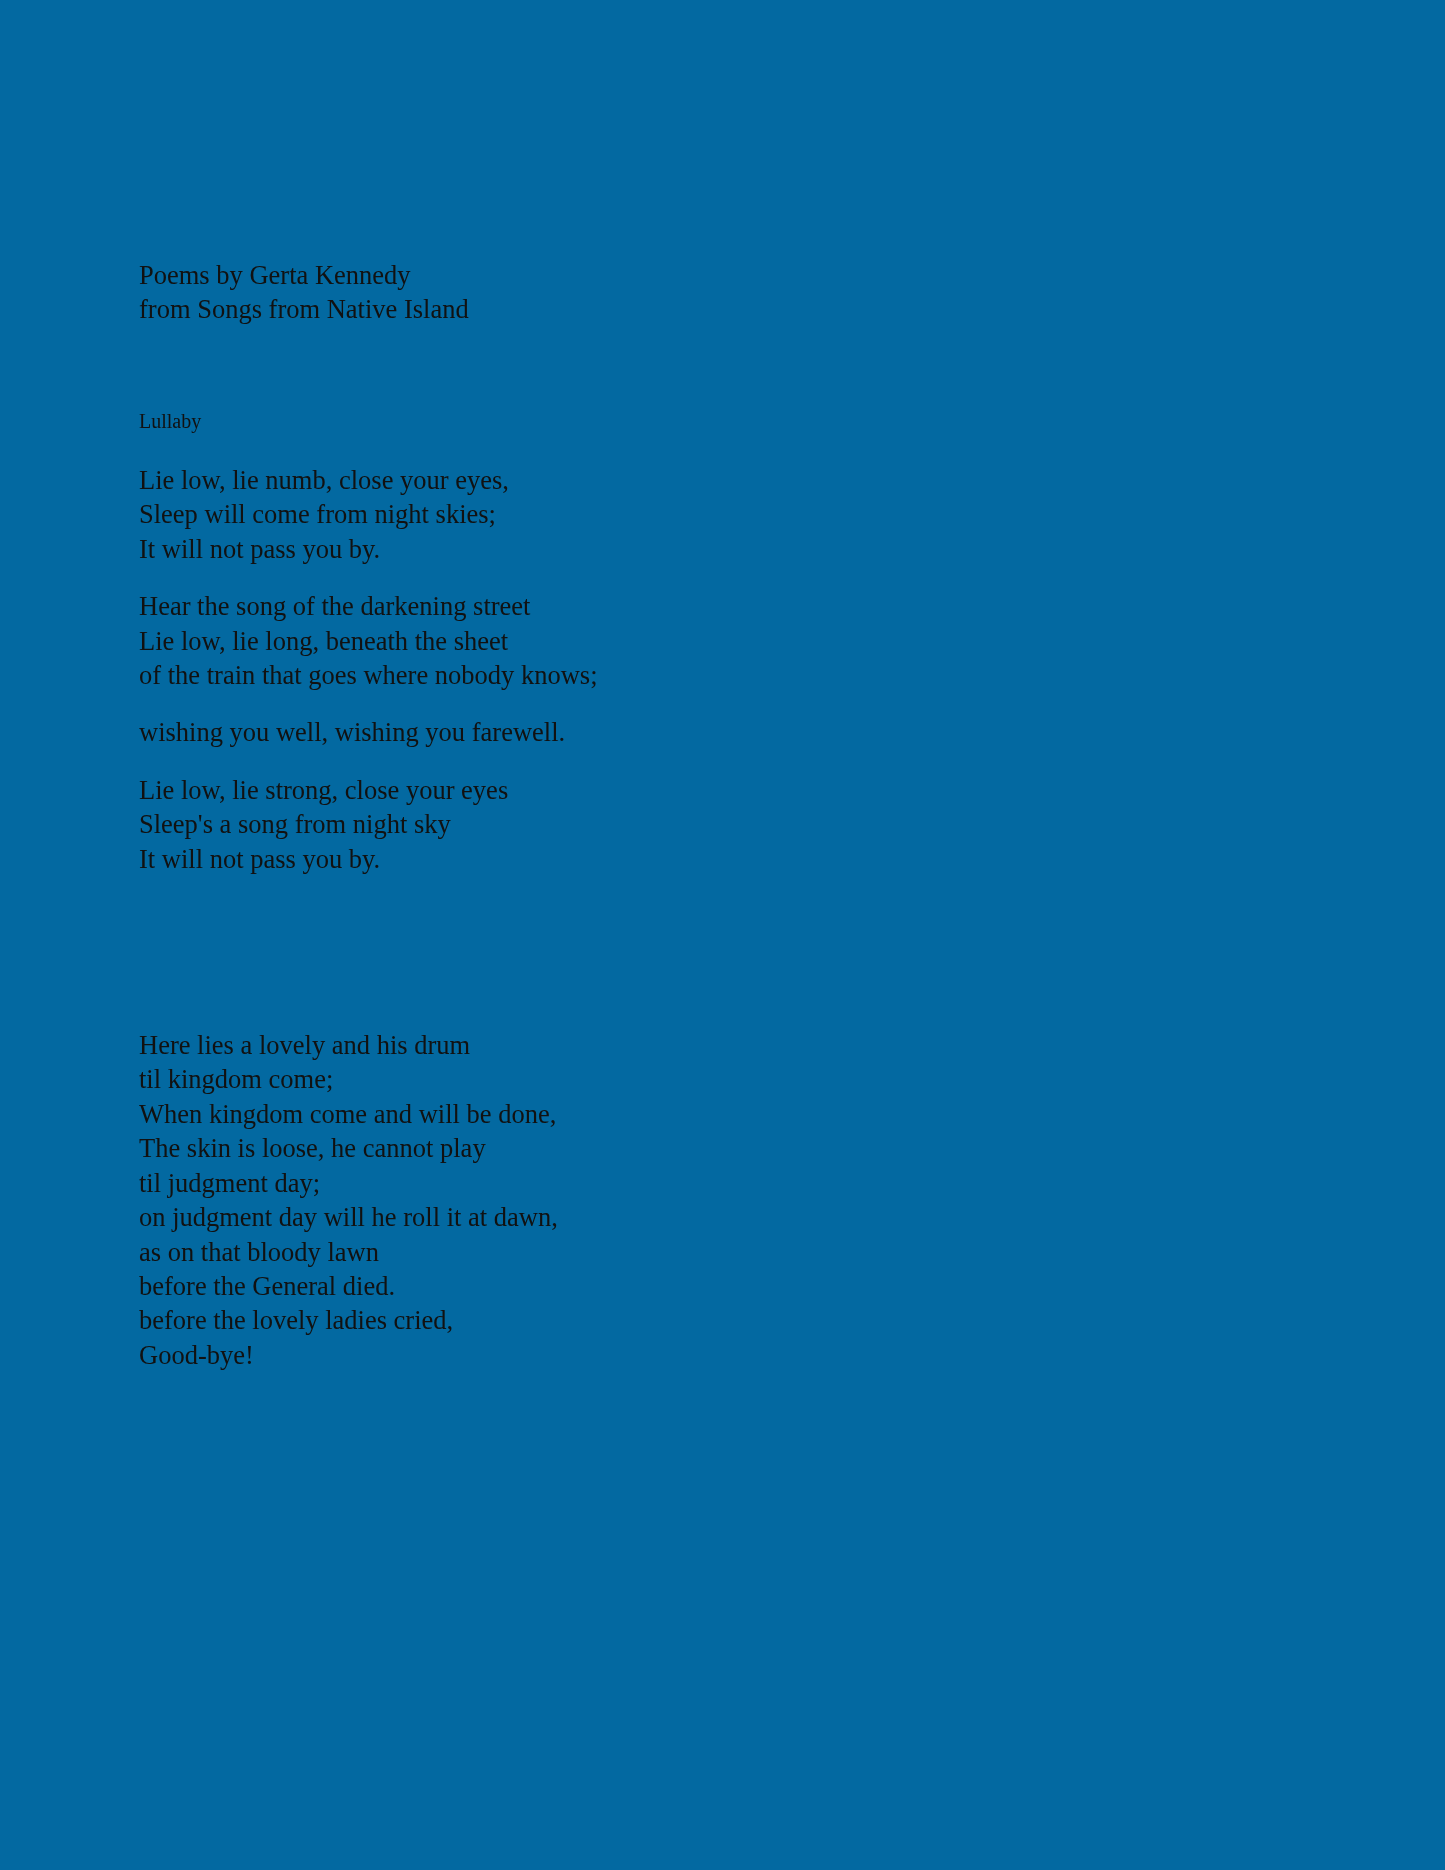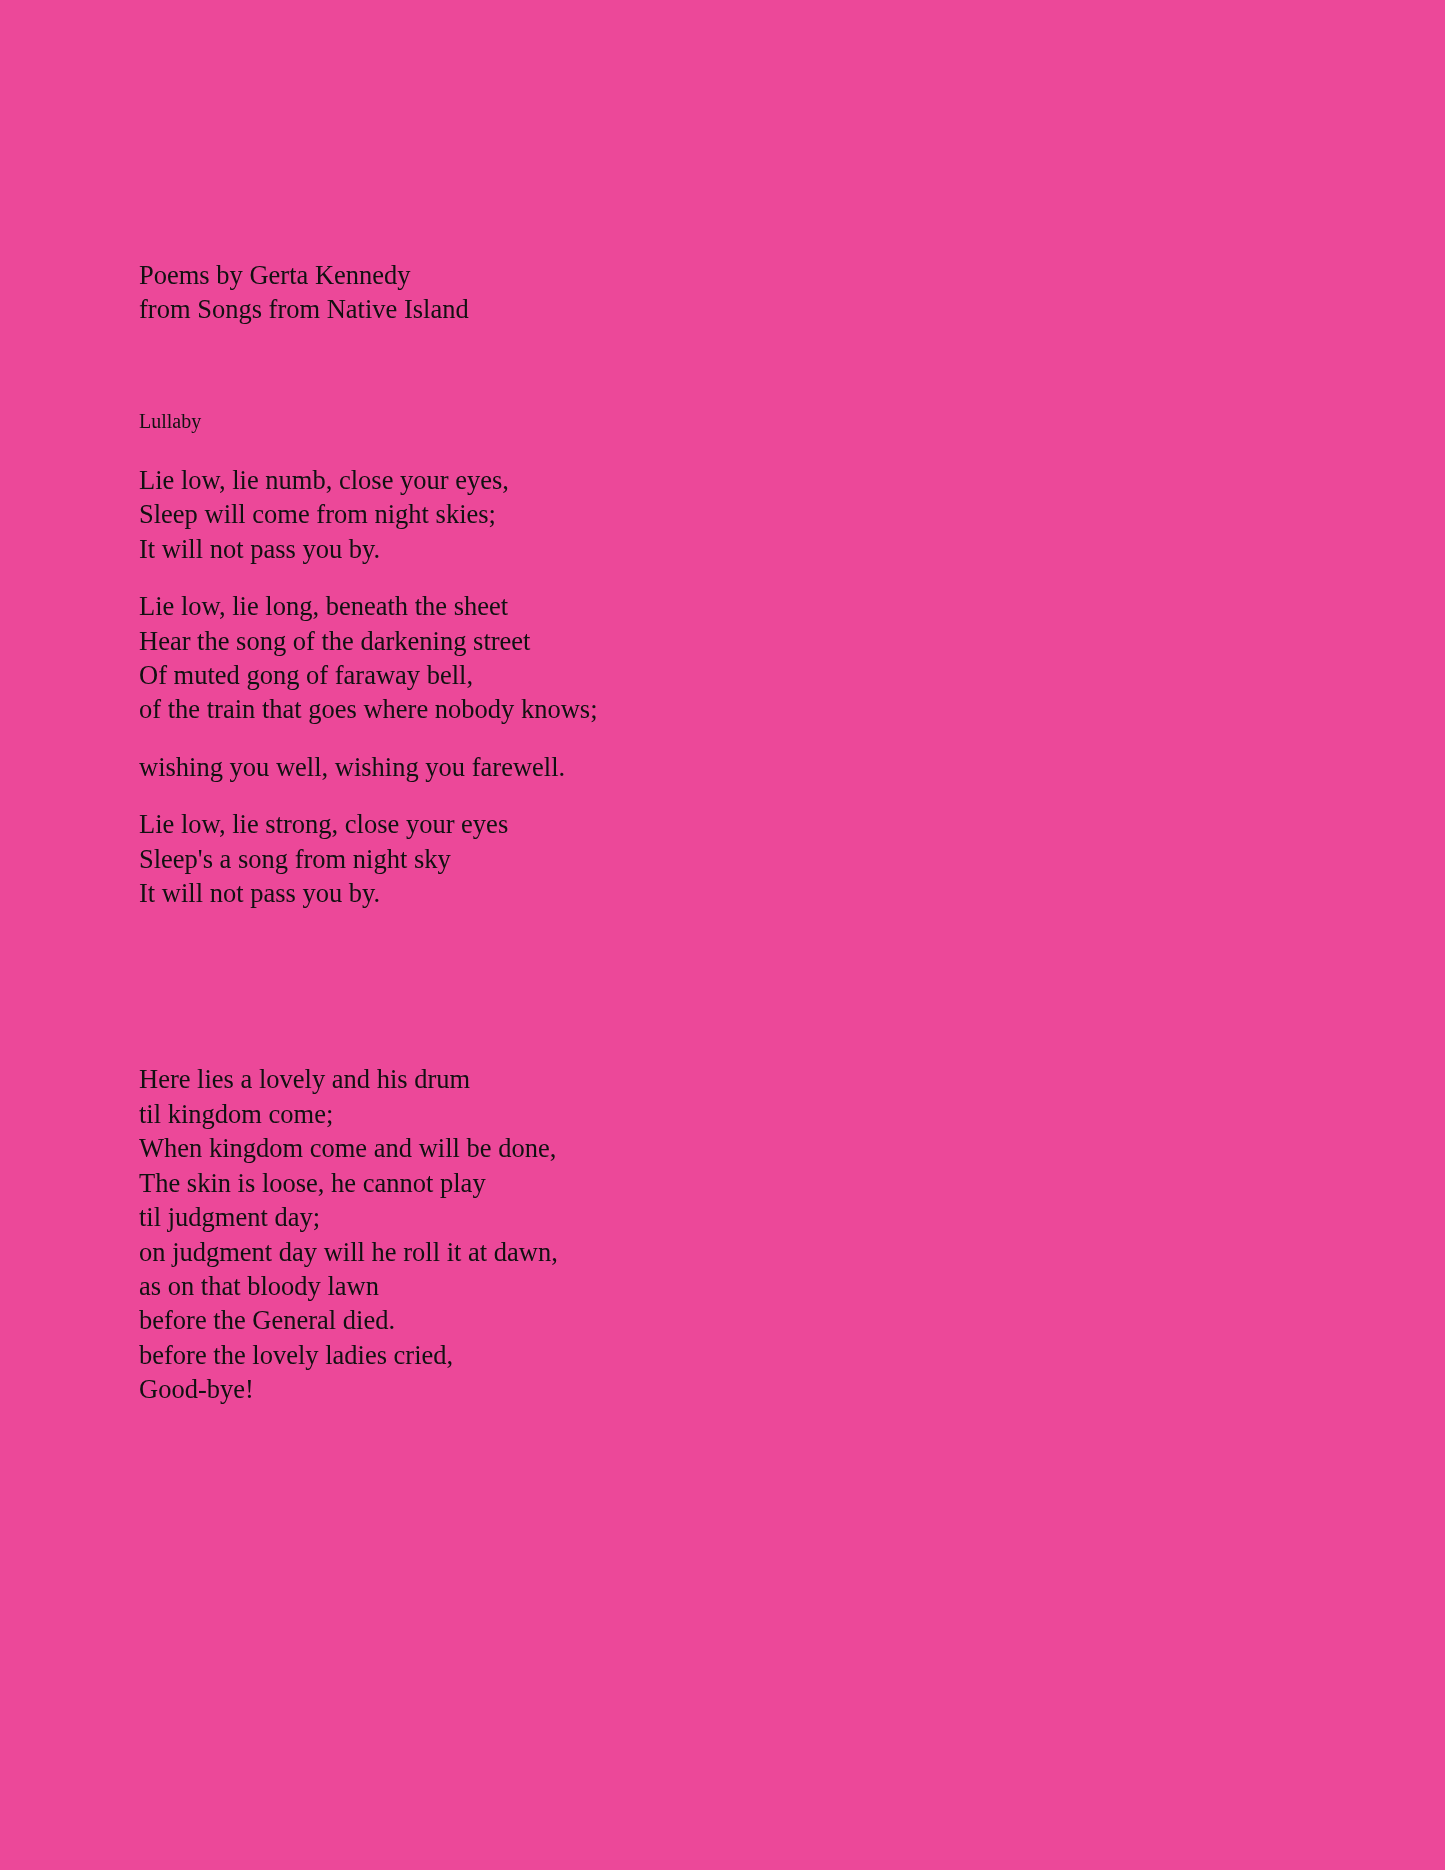--- a/index.html
+++ b/index.html
@@ -14,21 +14,21 @@
     font-family: "Liberation Serif", "DejaVu Serif", serif;
     color: #000000;
     overflow: hidden;
   }
   .page {
     position: absolute;
     top: 0;
     left: 0;
     width: 1445px;
     height: 1870px;
-    background: #ec4899;
+    background: #0369a1;
   }
   .content {
     position: absolute;
     left: 139px;
     top: 258px;
     width: 1100px;
   }
   .doc-header {
     font-size: 26.5px;
     line-height: 34px;
@@ -80,23 +80,22 @@
 
       <div class="stanza">
         <div class="verse-line">Lie low, lie numb, close your eyes,</div>
         <div class="verse-line">Sleep will come from night skies;</div>
         <div class="verse-line">It will not pass you by.</div>
       </div>
 
       <div class="gap-between-stanzas"></div>
 
       <div class="stanza">
+        <div class="verse-line">Hear the song of the darkening street</div>
         <div class="verse-line">Lie low, lie long, beneath the sheet</div>
-        <div class="verse-line">Hear the song of the darkening street</div>
-        <div class="verse-line">Of muted gong of faraway bell,</div>
         <div class="verse-line">of the train that goes where nobody knows;</div>
       </div>
 
       <div class="gap-between-stanzas"></div>
 
       <div class="stanza">
         <div class="verse-line">wishing you well, wishing you farewell.</div>
       </div>
 
       <div class="gap-between-stanzas"></div>

